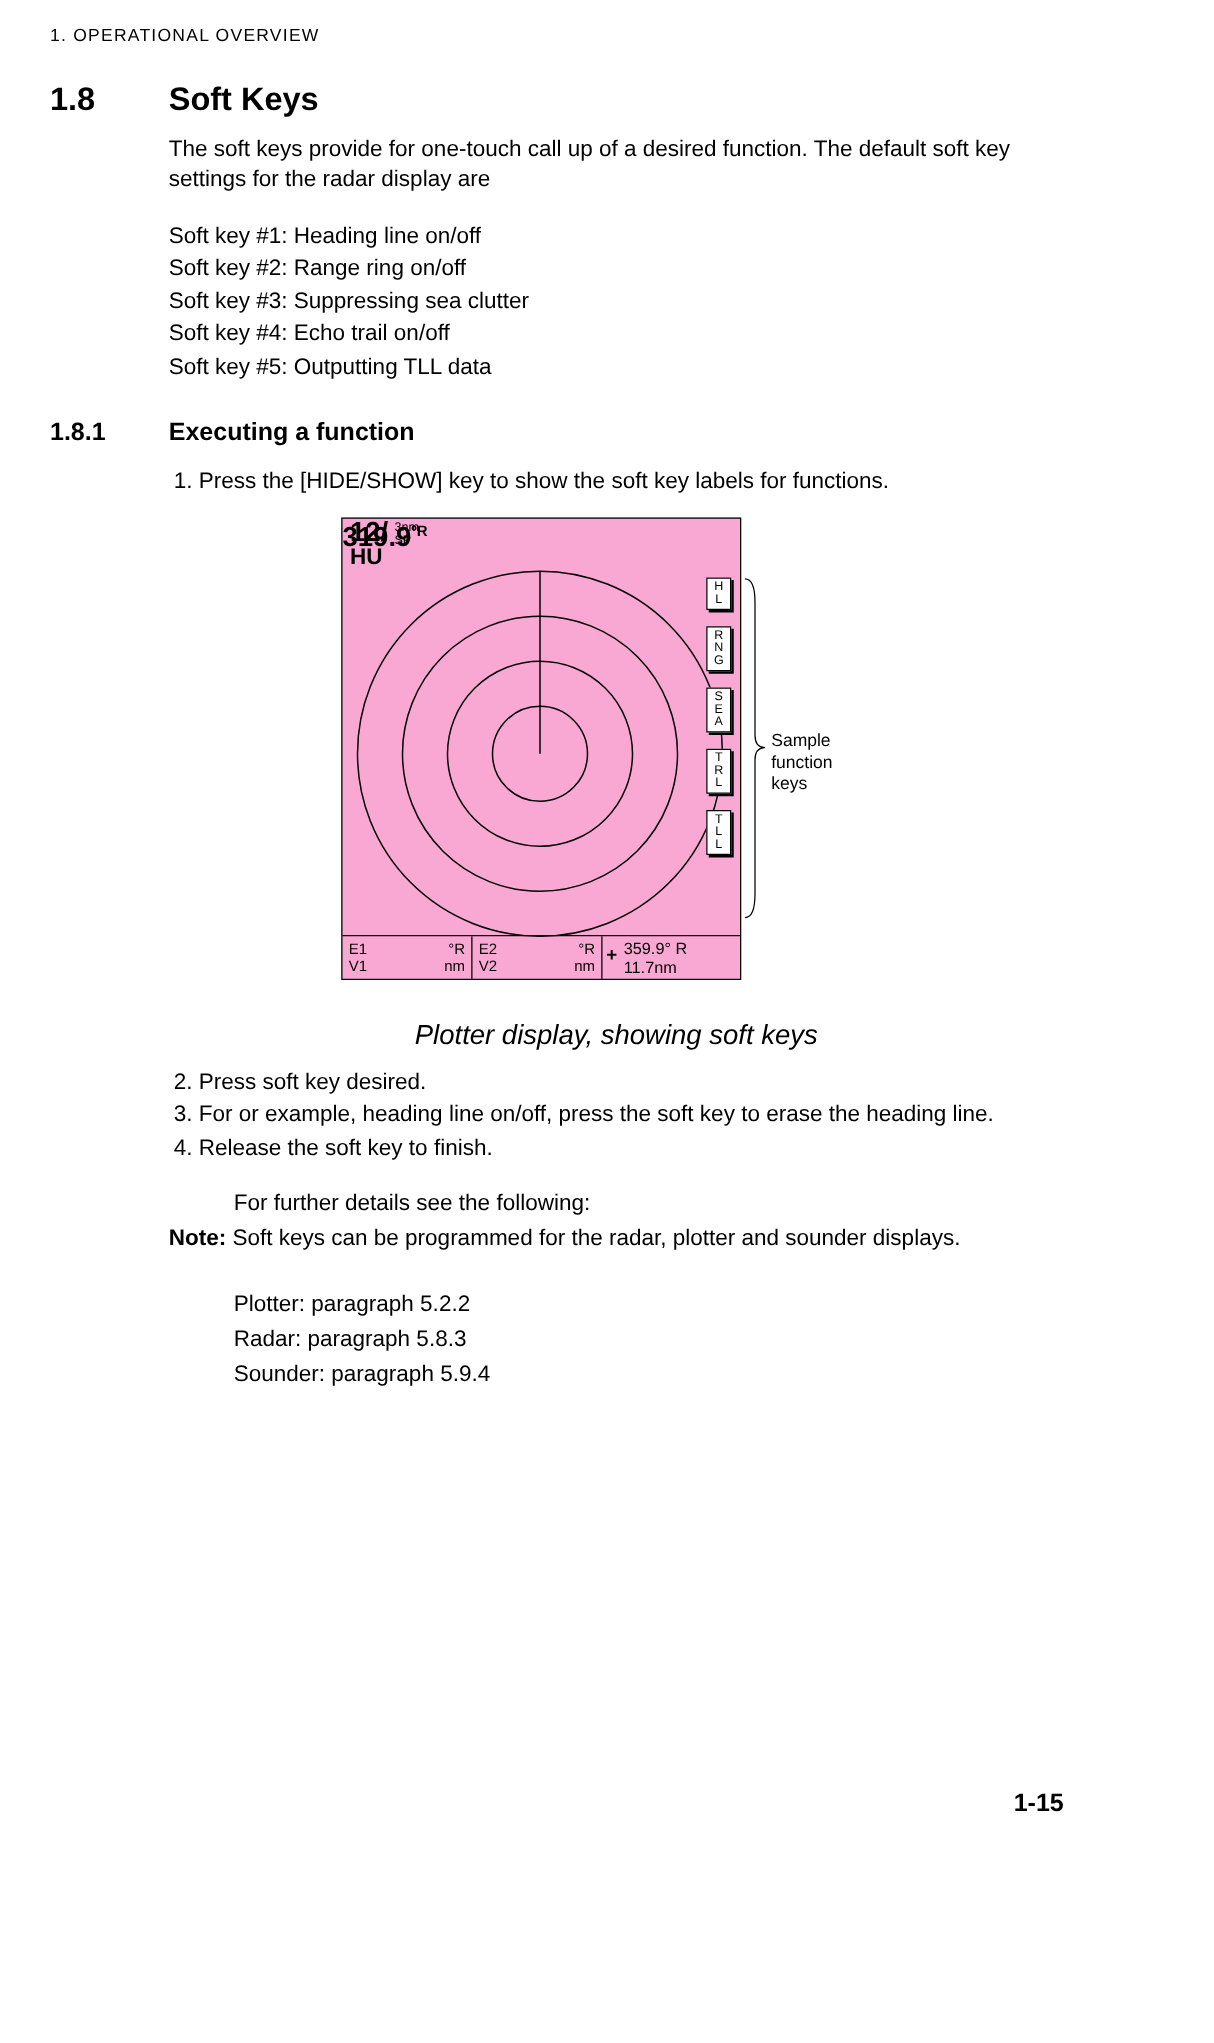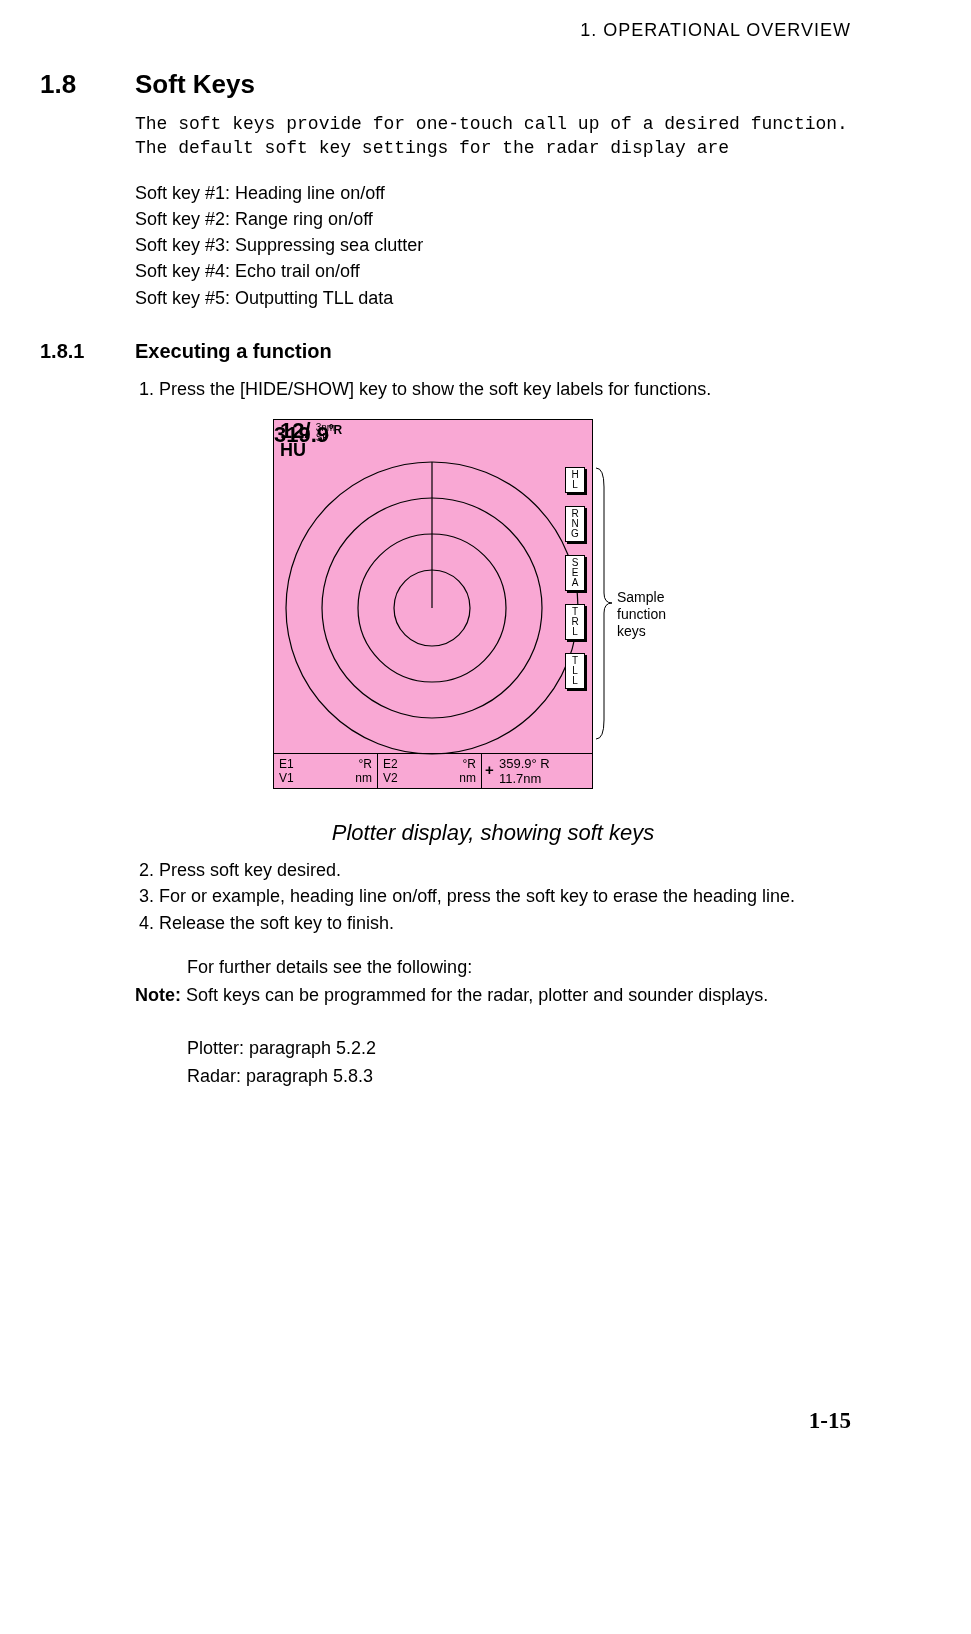--- a/index.html
+++ b/index.html
@@ -5,22 +5,22 @@
   body {
     font-family: Arial, Helvetica, sans-serif;
     background: #fff;
     color: #000;
     margin: 0;
     padding: 20px 40px 40px 40px;
     width: 891px;
     box-sizing: border-box;
   }
   .header-right {
-    text-align: right;
-    font-size: 18px;
+    text-align: left;
+    font-size: 14px;
     letter-spacing: 1px;
     margin-bottom: 28px;
   }
   .section-row {
     display: flex;
     align-items: baseline;
     margin-bottom: 12px;
   }
   .section-num {
     font-size: 26px;
@@ -31,21 +31,21 @@
   .section-title {
     font-size: 26px;
     font-weight: bold;
   }
   .body-col {
     margin-left: 95px;
     font-size: 18px;
     line-height: 1.35;
   }
   .para { margin: 0 0 4px 0; }
-  .block-top { margin-top: 12px; margin-bottom: 20px; font-family: Liberation Mono, monospace;}
+  .block-top { margin-top: 12px; margin-bottom: 20px;}
   .sk-list p { margin: 0 0 2px 0; }
   .subsection-row {
     display: flex;
     align-items: baseline;
     margin: 30px 0 14px 0;
   }
   .subsection-num {
     font-size: 20px;
     font-weight: bold;
     width: 95px;
@@ -74,24 +74,23 @@
     text-align: center;
     font-style: italic;
     font-size: 22px;
     margin-bottom: 10px;
   }
   .note-block { margin-top: 20px; }
   .note-label { font-weight: bold; }
   .note-indent { margin-left: 52px; }
   .page-num {
     text-align: right;
-    font-size: 23px;
+    font-size: 20px;
     font-weight: bold;
     margin-top: 320px;
-    font-family: Liberation Serif, serif;
   }
 
   
   .radar-fig {
     position: relative;
     width: 440px;
     height: 395px;
   }
   .radar-box {
     position: absolute;
@@ -311,16 +310,17 @@
     <li>For or example, heading line on/off, press the soft key to erase the heading line.</li>
     <li>Release the soft key to finish.</li>
   </ol>
 
   <div class="note-block">
     <p class="para note-indent">For further details see the following:</p>
     <p class="para"><span class="note-label">Note:</span><span> Soft keys can be programmed for the radar, plotter and sounder displays. </span></p>
     <br>
     <p class="para note-indent">Plotter: paragraph 5.2.2</p>
     <p class="para note-indent">Radar: paragraph 5.8.3</p>
+    <p class="para note-indent">Sounder: paragraph 5.9.4</p>
   </div>
 </div>
 
 <div class="page-num">1-15</div>
 
 </body></html>

